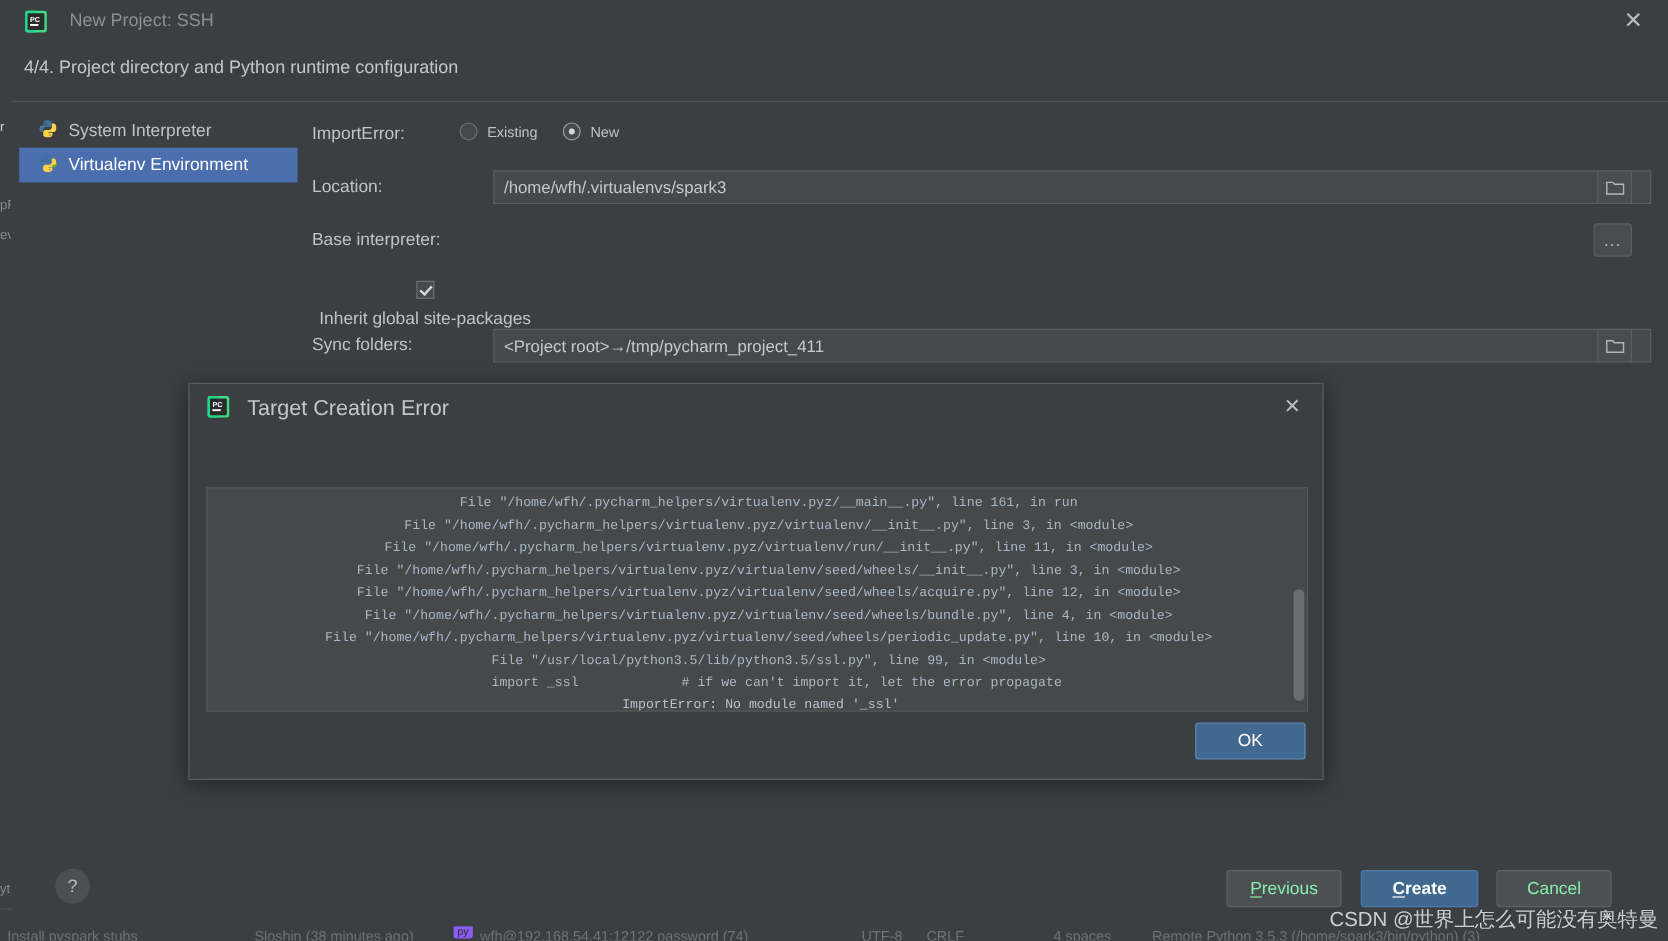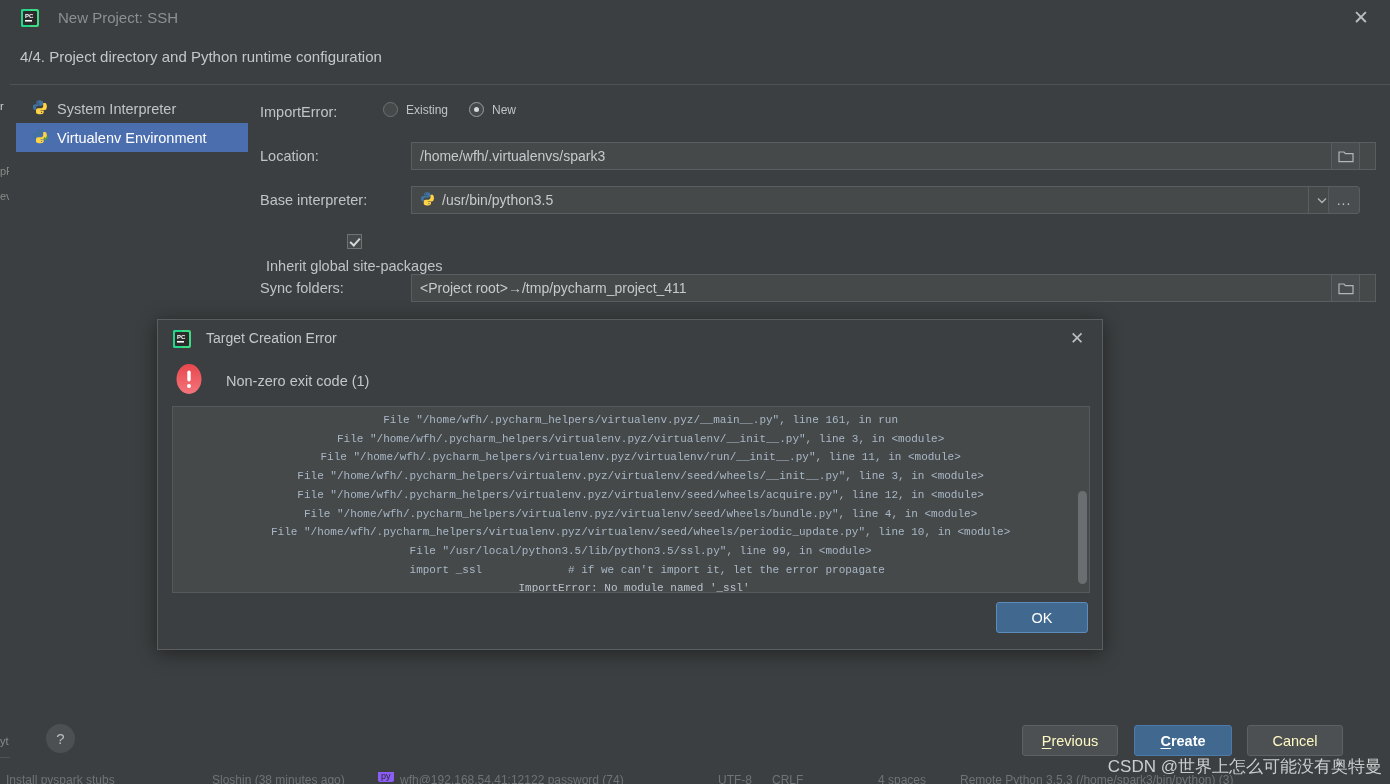--- a/index.html
+++ b/index.html
@@ -288,21 +288,21 @@
     cursor: pointer;
   }
   .btn {
     position: absolute;
     bottom: 16px;
     height: 31px;
     border-radius: 3px;
     background: #4c5052;
     border: 1px solid #5d6163;
     box-sizing: border-box;
-    color: #fef9c3;
+    color: #86efac;
     font-size: 14.5px;
     display: flex; align-items: center; justify-content: center;
     cursor: pointer;
   }
   .btn.primary {
     background: #41688f;
     border-color: #4b7bab;
     color: #ffffff;
   }
   .btn u { text-underline-offset: 2px; }
@@ -314,21 +314,21 @@
     width: 946px;
     height: 331px;
     background: #3c3f41;
     border: 1px solid #5a5e60;
     box-sizing: border-box;
     box-shadow: 0 3px 18px rgba(0,0,0,.45);
     z-index: 30;
   }
   .err-titlebar { position: relative; height: 38px; }
   .err-title-icon { position: absolute; left: 14px; top: 9px; width: 20px; height: 20px; }
-  .err-title-text { position: absolute; left: 48px; top: 10px; font-size: 14px; color: #c3c7ca; }
+  .err-title-text { position: absolute; left: 48px; top: 10px; font-size: 18px; color: #c3c7ca; }
   .err-close {
     position: absolute;
     right: 14px; top: 8px;
     width: 22px; height: 22px;
     color: #b9bdc0;
     font-size: 17px;
     line-height: 22px;
     text-align: center;
     cursor: pointer;
   }
@@ -481,34 +481,20 @@
       <div class="field" style="width:965px">/home/wfh/.virtualenvs/spark3</div>
       <div class="browse-btn" style="left:1071px">
         <svg width="16" height="14" viewBox="0 0 16 14">
           <path d="M1 3h5l1.4 1.6H15v8H1z" fill="none" stroke="#b2b6b9" stroke-width="1.2"></path>
         </svg>
       </div>
     </div>
 
     <div class="form-row">
       <span class="form-label">Base interpreter:</span>
-      <div class="field" style="width:925px; padding-right:30px;">
-        <span style="margin-right:7px; display:block;">
-          <svg width="15" height="15" viewBox="0 0 16 16">
-            <path d="M7.6 1.2c-2 0-3.3.7-3.3 2v1.6h3.4v.5H3.1c-1.3 0-2.2 1-2.2 2.8 0 1.8.7 2.8 2 2.8h1V9.1c0-1.3 1-2.3 2.4-2.3h2.9c1.1 0 1.9-.8 1.9-1.9V3.2c0-1-.9-2-3.5-2zM5.9 2.5c.4 0 .6.3.6.6s-.3.6-.6.6-.6-.3-.6-.6.3-.6.6-.6z" fill="#3f72a0"></path>
-            <path d="M11.2 5.2v1.7c0 1.3-1.1 2.4-2.4 2.4H5.9c-1 0-1.9.9-1.9 1.9v2c0 1 .9 1.6 1.9 1.9 1.2.3 2.4.4 3.9 0 .9-.2 1.9-.7 1.9-1.9v-1.6H8.3v-.5h4.5c1 0 1.4-.7 1.8-1.8.4-1.1.4-2.2 0-3.6-.3-1-.8-1.7-1.8-1.7h-1.6zM9.6 12.8c.4 0 .6.3.6.6s-.3.6-.6.6-.6-.3-.6-.6.3-.6.6-.6z" fill="#ffd343"></path>
-          </svg>
-        </span>
-        <span>/usr/bin/python3.5</span>
-        <span class="combo-arrow">
-          <svg width="10" height="7" viewBox="0 0 10 7">
-              <path d="M1 1.5 L5 5.5 L9 1.5" stroke="#b2b6b9" stroke-width="1.3" fill="none"></path>
-            </svg>
-        </span>
-      </div>
       <div class="ellipsis-btn" style="left:1068px">...</div>
     </div>
 
     <div class="form-row">
       <label class="chk-row">
         <span class="chk-box checked"></span>
         <span class="chk-label">Inherit global site-packages</span>
       </label>
     </div>
 
@@ -543,36 +529,20 @@
         <path d="M1 3 L1 17 Q1 19 3 19 L10 19 L10 1 L3 1 Q1 1 1 3Z" fill="#21d789"></path>
         <rect x="3" y="3" width="14" height="14" rx="1" fill="#2b2b2b"></rect>
         <text x="5" y="10" font-family="Liberation Sans, sans-serif" font-size="6" font-weight="bold" fill="#ffffff">PC</text>
         <rect x="5" y="12" width="7" height="1.6" fill="#ffffff"></rect>
       </svg>
     </span>
     <span class="err-title-text">Target Creation Error</span>
     <span class="err-close">✕</span>
   </div>
 
-  <div class="err-head">
-    <span>
-      <svg width="34" height="34" viewBox="0 0 34 34">
-        <defs>
-          <linearGradient id="errg" x1="0" y1="0" x2="0" y2="1">
-            <stop offset="0" stop-color="#e8474c"></stop>
-            <stop offset="1" stop-color="#f4757c"></stop>
-          </linearGradient>
-        </defs>
-        <ellipse cx="17" cy="17" rx="12.5" ry="15" fill="url(#errg)"></ellipse>
-        <rect x="15.3" y="8.5" width="3.4" height="11" rx="1.7" fill="#ffffff"></rect>
-        <circle cx="17" cy="24" r="2" fill="#ffffff"></circle>
-      </svg>
-    </span>
-    <span class="err-head-text">Non-zero exit code (1)</span>
-  </div>
 
   <div class="err-console">
     <pre><span>  File "/home/wfh/.pycharm_helpers/virtualenv.pyz/__main__.py", line 161, in run</span>
 <span>  File "/home/wfh/.pycharm_helpers/virtualenv.pyz/virtualenv/__init__.py", line 3, in &lt;module&gt;</span>
 <span>  File "/home/wfh/.pycharm_helpers/virtualenv.pyz/virtualenv/run/__init__.py", line 11, in &lt;module&gt;</span>
 <span>  File "/home/wfh/.pycharm_helpers/virtualenv.pyz/virtualenv/seed/wheels/__init__.py", line 3, in &lt;module&gt;</span>
 <span>  File "/home/wfh/.pycharm_helpers/virtualenv.pyz/virtualenv/seed/wheels/acquire.py", line 12, in &lt;module&gt;</span>
 <span>  File "/home/wfh/.pycharm_helpers/virtualenv.pyz/virtualenv/seed/wheels/bundle.py", line 4, in &lt;module&gt;</span>
 <span>  File "/home/wfh/.pycharm_helpers/virtualenv.pyz/virtualenv/seed/wheels/periodic_update.py", line 10, in &lt;module&gt;</span>
 <span>  File "/usr/local/python3.5/lib/python3.5/ssl.py", line 99, in &lt;module&gt;</span>

